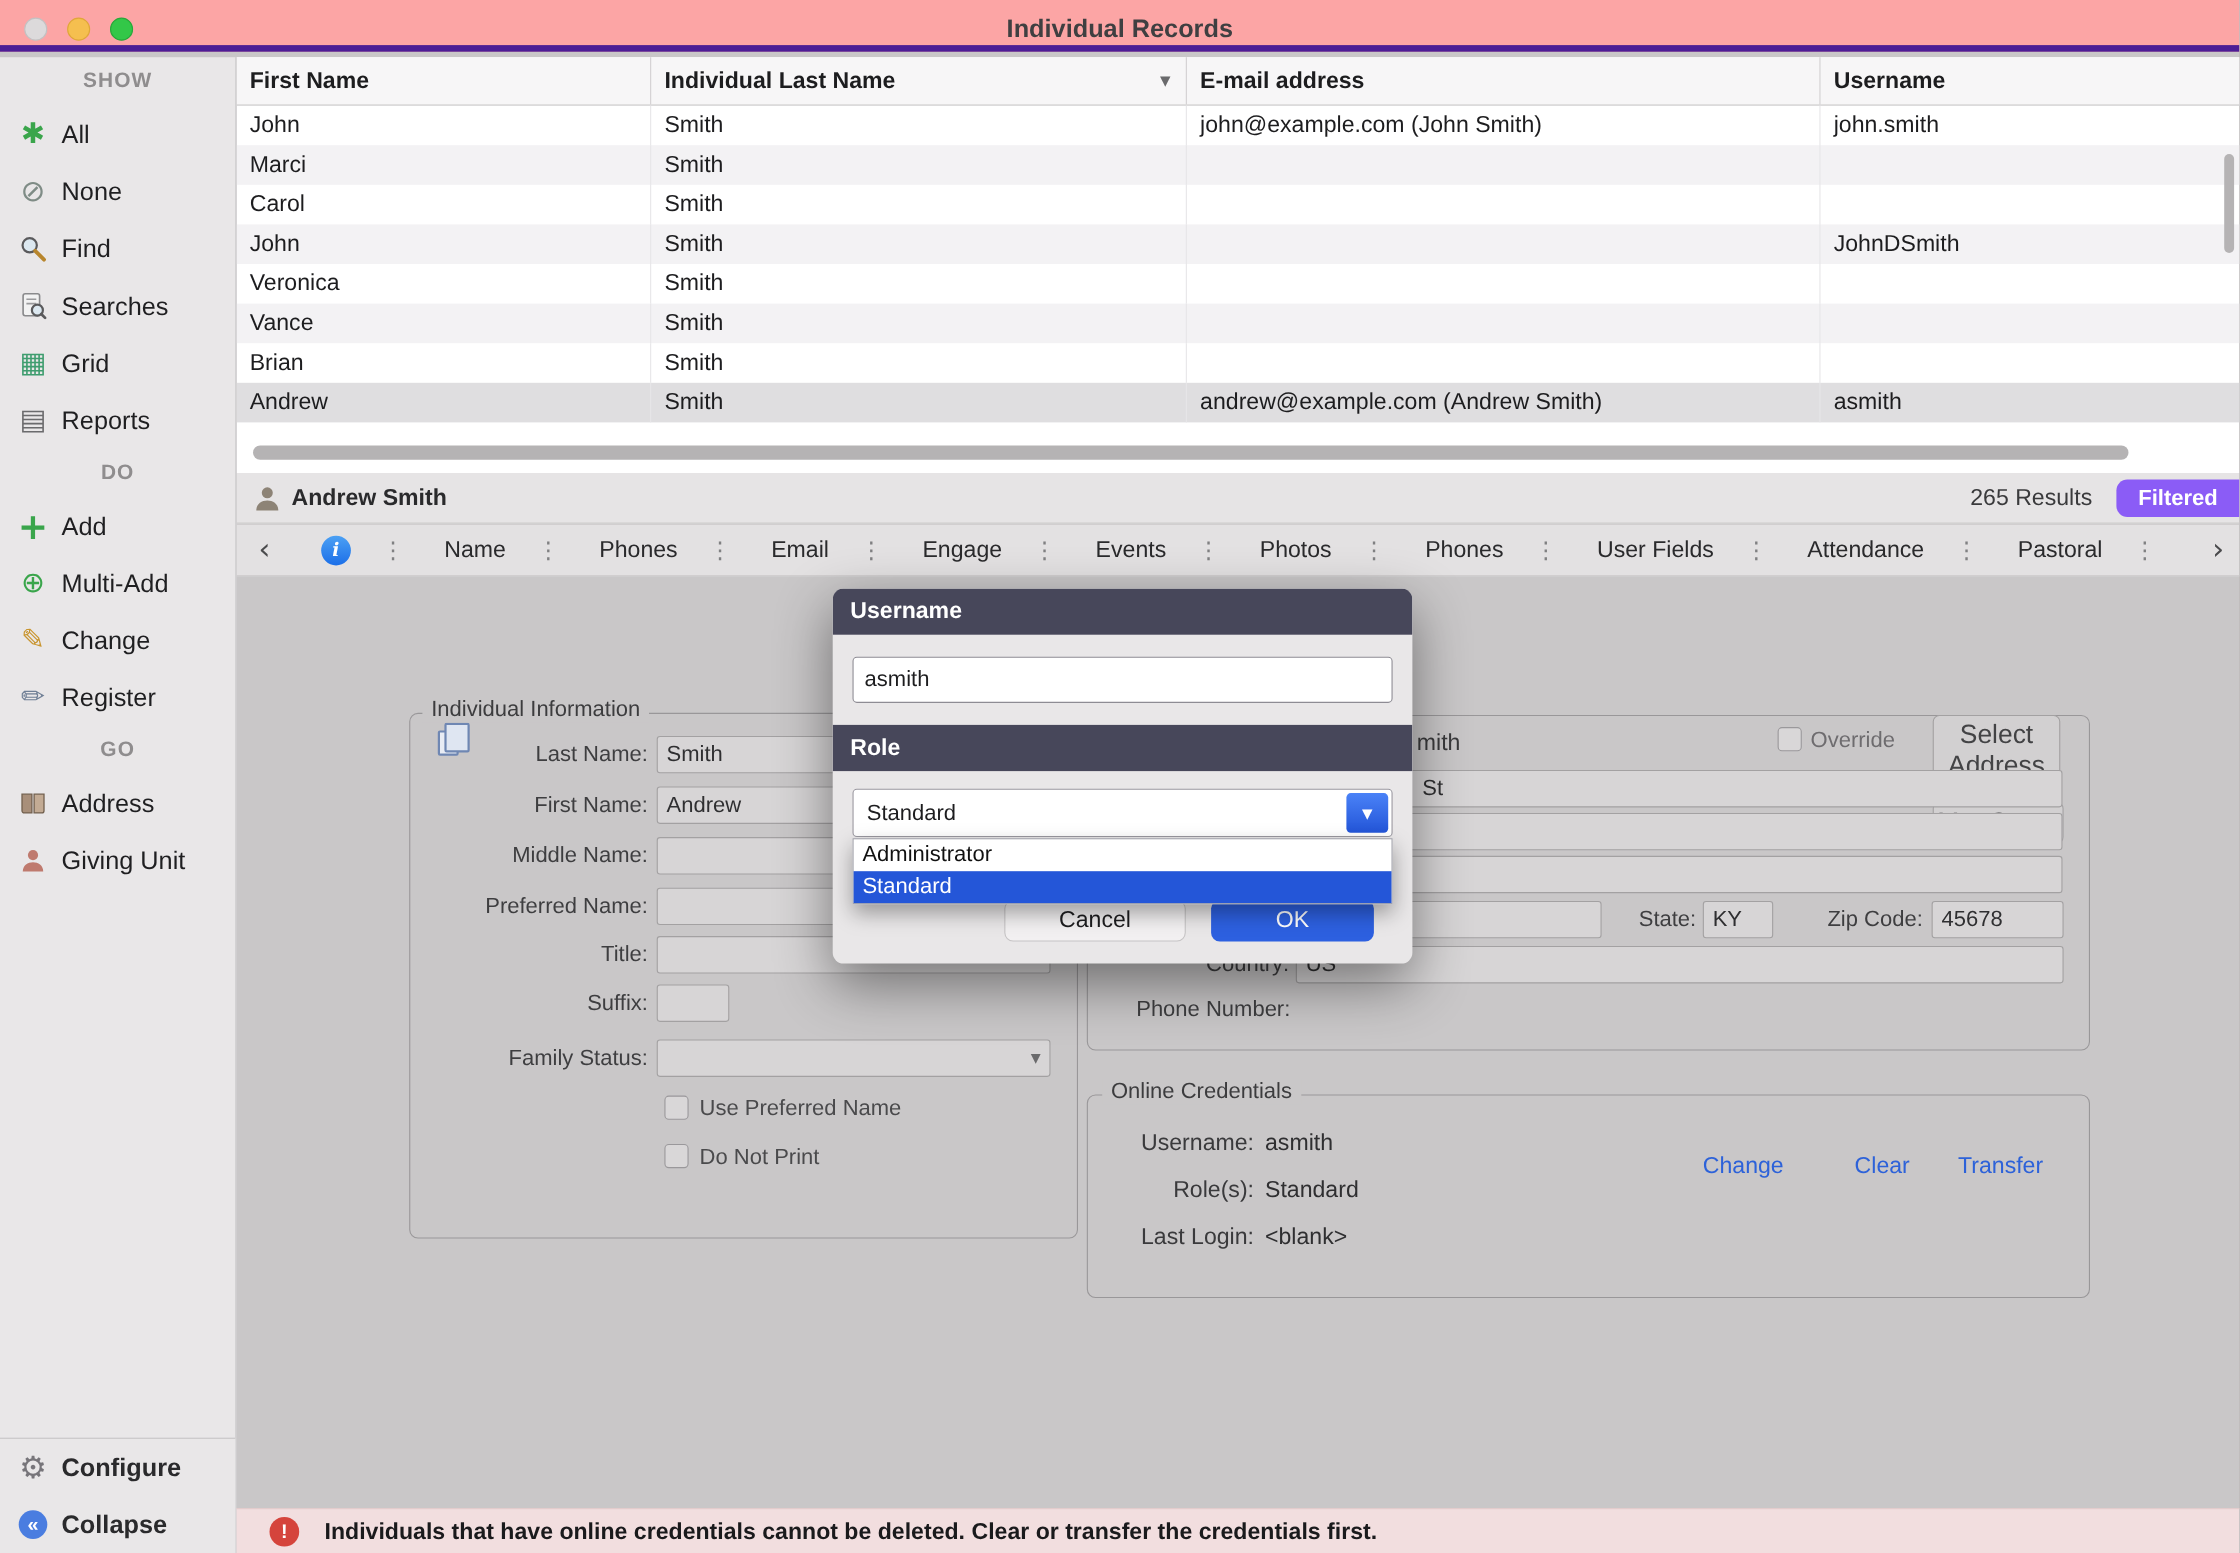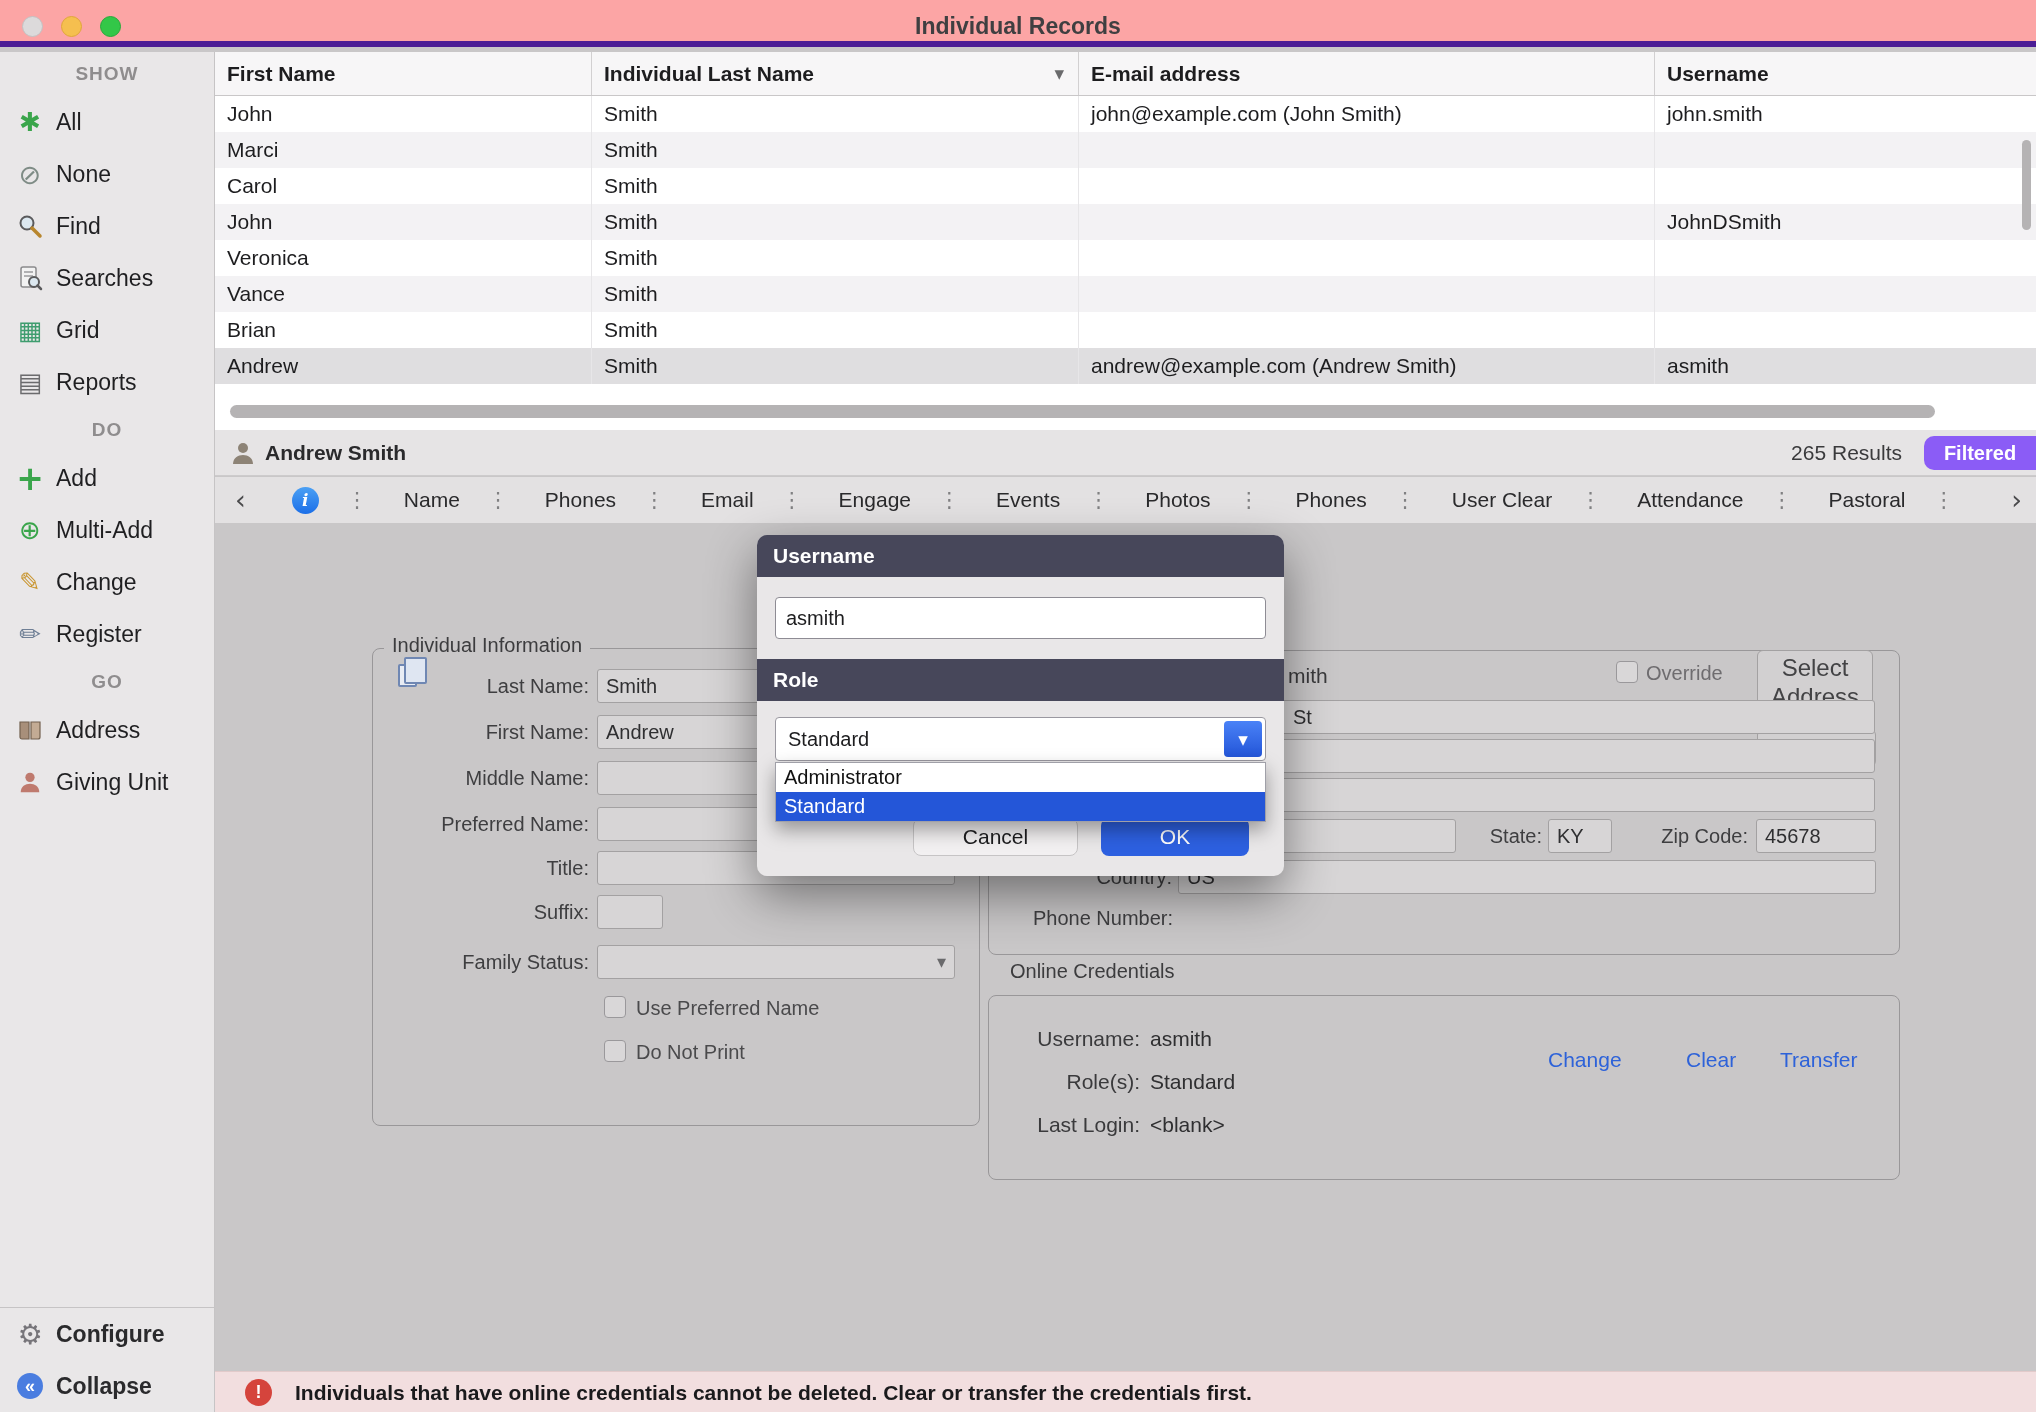--- a/index.html
+++ b/index.html
@@ -326,21 +326,21 @@
       </span>
     <span class="tab">
         <span class="tab-label">Photos</span>
         <span class="dots glyph">⋮</span>
       </span>
     <span class="tab">
         <span class="tab-label">Phones</span>
         <span class="dots glyph">⋮</span>
       </span>
     <span class="tab">
-        <span class="tab-label">User Clear</span>
+        <span class="tab-label">User Fields</span>
         <span class="dots glyph">⋮</span>
       </span>
     <span class="tab">
         <span class="tab-label">Attendance</span>
         <span class="dots glyph">⋮</span>
       </span>
     <span class="tab">
         <span class="tab-label">Pastoral</span>
         <span class="dots glyph">⋮</span>
       </span>
@@ -396,21 +396,21 @@
   <span class="ginput" style="left:1548px;top:819px;width:64px;">KY</span>
   <span class="flabel" style="left:1618px;top:819px;width:130px;">Zip Code:</span>
   <span class="ginput" style="left:1756px;top:819px;width:120px;">45678</span>
 
   <span class="flabel" style="left:1040px;top:860px;width:132px;">Country:</span>
   <span class="ginput" style="left:1178px;top:860px;width:698px;">US</span>
 
   <span class="flabel" style="left:973px;top:901px;width:200px;">Phone Number:</span>
 
   <div class="groupbox" style="left:988px;top:995px;width:912px;height:185px;"></div>
-  <span class="legend" style="left:1002px;top:960px;">Online Credentials</span>
+  <span class="legend" style="left:1002px;top:981px;">Online Credentials</span>
 
   <span class="cred-label" style="left:980px;top:1024px;">Username:</span>
   <span class="cred-value" style="left:1150px;top:1024px;">asmith</span>
   <span class="cred-label" style="left:980px;top:1067px;">Role(s):</span>
   <span class="cred-value" style="left:1150px;top:1067px;">Standard</span>
   <span class="cred-label" style="left:980px;top:1110px;">Last Login:</span>
   <span class="cred-value" style="left:1150px;top:1110px;">&lt;blank&gt;</span>
 
   <span class="link" style="left:1548px;top:1045px;">Change</span>
   <span class="link" style="left:1686px;top:1045px;">Clear</span>

